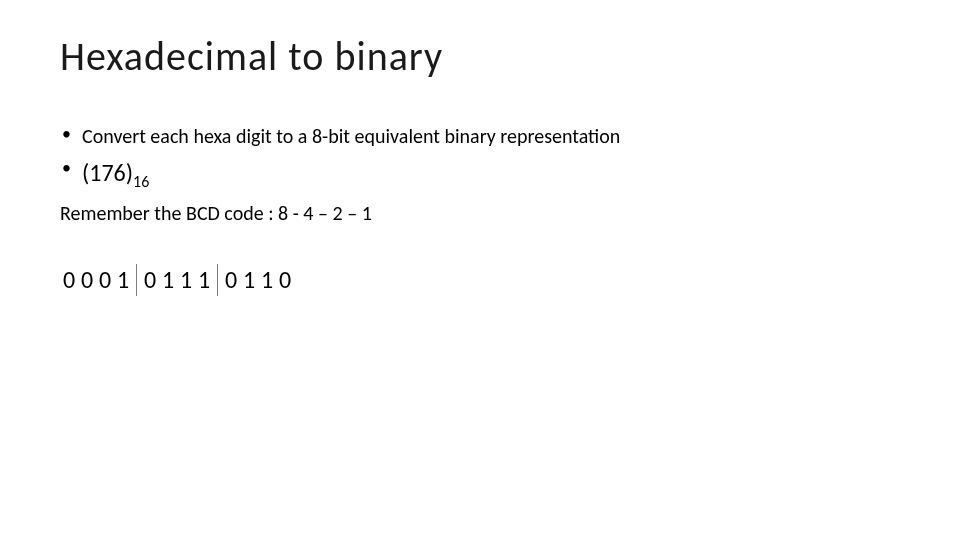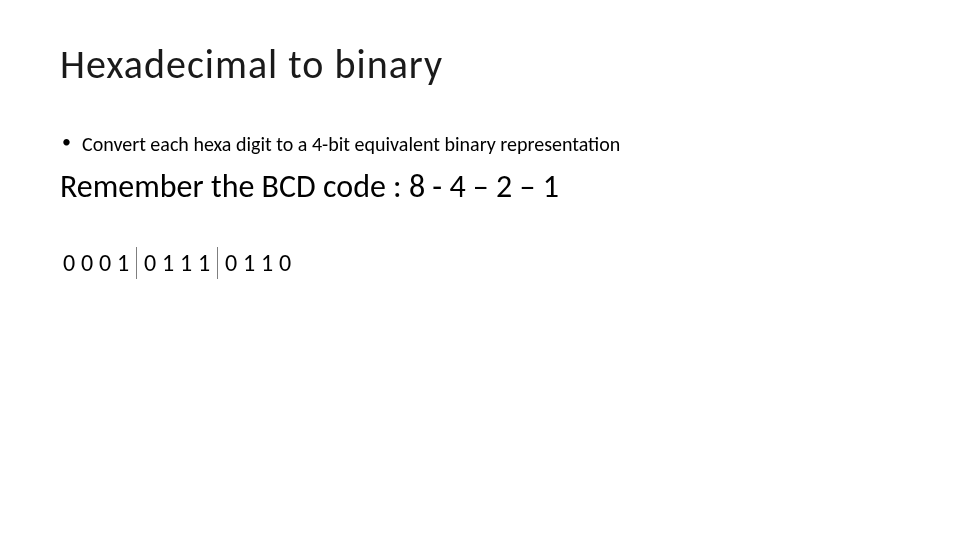--- a/index.html
+++ b/index.html
@@ -9,21 +9,21 @@
     height: 540px;
     background: #fff;
     font-family: "Calibri", "Segoe UI", Arial, sans-serif;
     color: #000;
   }
   .slide {
     position: relative;
     width: 960px;
     height: 489px;
     box-sizing: border-box;
-    padding: 40px 60px 0 60px;
+    padding: 32px 60px 0 60px;
   }
   .title {
     font-size: 40px;
     font-weight: 400;
     letter-spacing: 1px;
     color: #1a1a1a;
     margin: 0 0 40px 0;
   }
   .body {
     font-size: 20px;
@@ -42,21 +42,21 @@
     font-size: 18px;
   }
   .line2 {
     font-size: 24px;
   }
   .sub {
     font-size: 16px;
     vertical-align: sub;
   }
   .plain {
-    font-size: 32px;
+    font-size: 20px;
     padding-left: 0;
     margin: 0 0 4px 0;
   }
   .bits-row {
     margin-top: 36px;
     font-size: 24px;
     display: flex;
     align-items: center;
   }
   .group {
@@ -78,22 +78,25 @@
 </style>
 </head>
 <body>
 
 <div class="slide">
 
   <h1 class="title">Hexadecimal  to binary</h1>
 
   <div class="body">
 
-    <div class="bullet">Convert each hexa digit to a 4-bit equivalent binary representation</div>
+    <div class="bullet">Convert each hexa digit to a 8-bit equivalent binary representation</div>
 
+    <div class="bullet line2">
+      <span>(176)</span><span class="sub">16</span>
+    </div>
 
     <div class="plain">Remember the BCD code :   8 - 4 – 2 – 1</div>
 
 
     <div class="bits-row">
       <span class="group">
         <span class="bit">0</span>
         <span class="bit">0</span>
         <span class="bit">0</span>
         <span class="bit">1</span>

